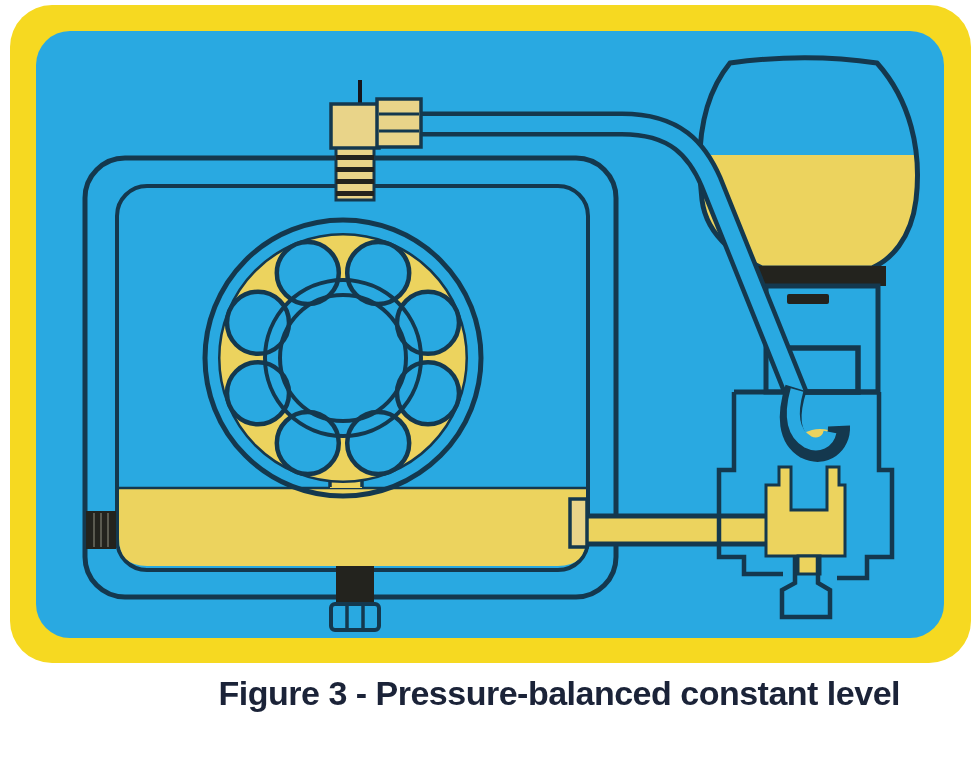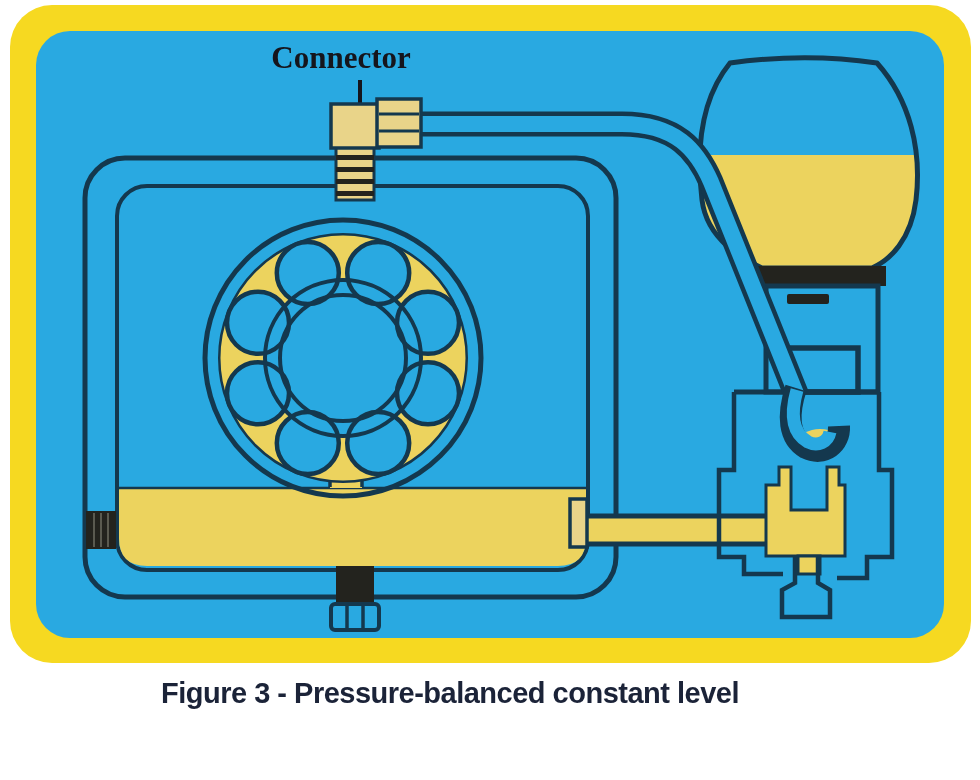--- a/index.html
+++ b/index.html
@@ -29,23 +29,23 @@
   .fill-frame{fill:var(--frame-yellow);}
   .tube-core{stroke:var(--background-blue);fill:none;}
   .ball{fill:var(--background-blue);stroke:var(--line-ink);stroke-width:4.5;}
   .cage-ring{stroke:var(--oil-yellow);fill:none;}
   .connector-label{
     position:absolute;left:341px;top:40px;transform:translateX(-50%);
     font-family:"Liberation Serif",serif;font-weight:bold;font-size:31px;
     color:#15151c;white-space:nowrap;
   }
   .caption{
-    position:absolute;left:0;top:674px;width:900px;text-align:center;
+    position:absolute;left:0;top:674px;width:900px;text-align:right;
     font-family:"Liberation Sans",sans-serif;font-weight:bold;
-    font-size:29px;line-height:39px;letter-spacing:-0.5px;
+    font-size:34px;line-height:39px;letter-spacing:-0.5px;
     color:var(--caption-text);
   }
 </style>
 </head>
 <body>
 
 <div class="stage">
 <svg width="980" height="780" viewBox="0 0 980 780">
 
   <rect class="fill-frame" x="10" y="5" width="961" height="658" rx="42"></rect>
@@ -142,17 +142,16 @@
     <line x1="108" y1="513" x2="108" y2="547" stroke="#5a5a50" stroke-width="2"></line>
   </g>
   <g>
     <rect class="fill-dark" x="336" y="566" width="38" height="38"></rect>
     <rect class="ink" stroke-width="4" x="331" y="604" width="48" height="26" rx="4"></rect>
     <line class="ink" stroke-width="3.5" x1="347" y1="606" x2="347" y2="628"></line>
     <line class="ink" stroke-width="3.5" x1="363" y1="606" x2="363" y2="628"></line>
   </g>
 </svg>
 
-<div class="connector-label">Connector</div>
 <div class="caption">
   <div>Figure 3 - Pressure-balanced constant level</div>
 </div>
 </div>
 
 </body></html>

